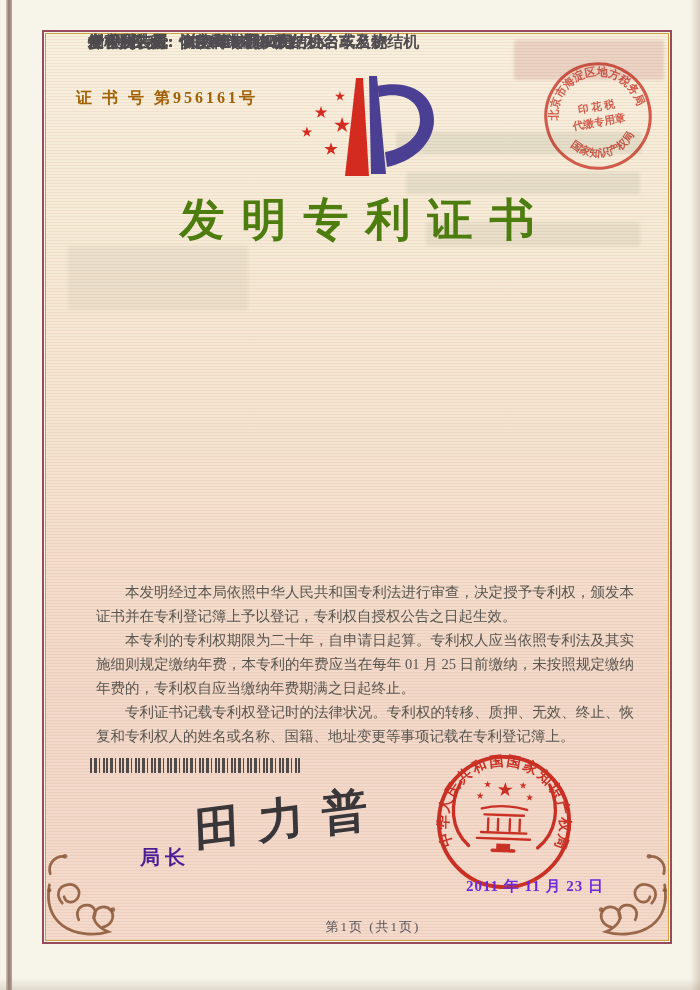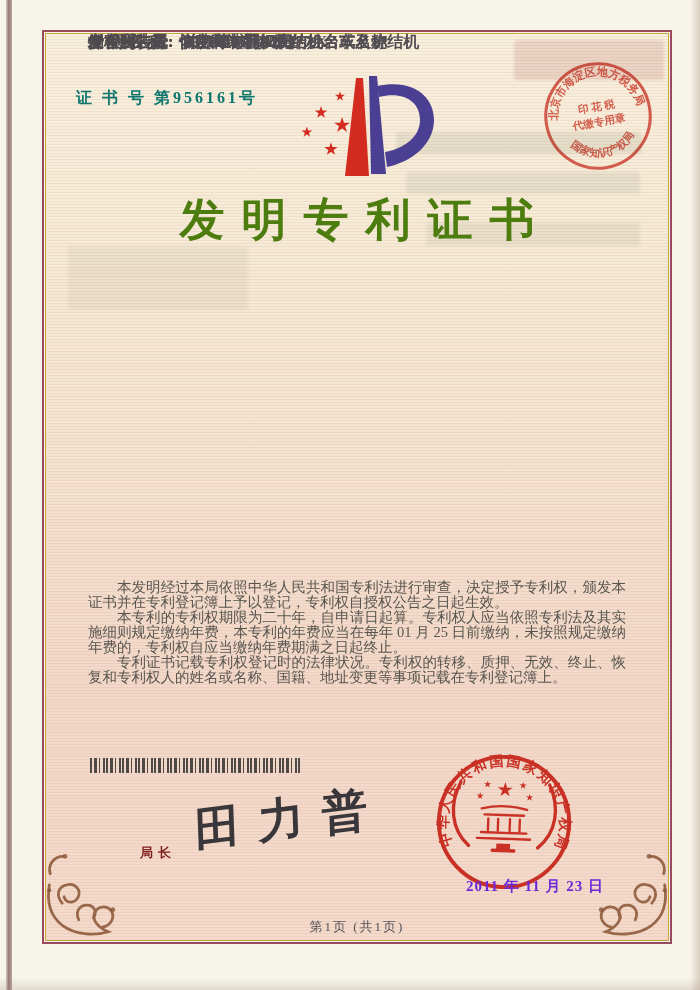--- a/index.html
+++ b/index.html
@@ -32,66 +32,66 @@
 
   
   .bleed{position:absolute;filter:blur(1.6px);border-radius:3px;}
   .bleed.b1{left:470px;top:8px;width:150px;height:40px;background:rgba(165,70,70,.16);}
   .bleed.b2{left:352px;top:100px;width:246px;height:22px;background:rgba(120,135,105,.14);}
   .bleed.b3{left:362px;top:140px;width:234px;height:22px;background:rgba(120,135,105,.13);}
   .bleed.b4{left:382px;top:190px;width:214px;height:24px;background:rgba(130,140,110,.12);}
   .bleed.b5{left:24px;top:214px;width:180px;height:64px;background:rgba(150,140,115,.10);}
 
   .cert-no{position:absolute;left:32px;top:56px;font-size:16px;letter-spacing:3px;
-    color:#0f766e;font-weight:600;}
+    color:#a16207;font-weight:600;}
 
   .logo{position:absolute;left:240px;top:38px;width:160px;height:122px;}
 
   .tax-stamp{position:absolute;left:496px;top:26px;width:116px;height:116px;
     transform:rotate(-10deg);opacity:.85;mix-blend-mode:multiply;}
 
   .title{position:absolute;left:0;top:158px;width:100%;text-align:center;
     font-size:45px;font-weight:600;color:#4d7c0f;letter-spacing:17px;text-indent:17px;}
 
   .field-row{position:absolute;left:44px;width:560px;font-size:16px;font-weight:700;
     color:#4e4a4e;white-space:nowrap;}
   .field-row:nth-of-type(1){top:258px;}
   .field-row:nth-of-type(2){top:312px;}
   .field-row:nth-of-type(3){top:360px;}
   .field-row:nth-of-type(4){top:412px;}
   .field-row:nth-of-type(5){top:465px;}
   .field-row:nth-of-type(6){top:517px;}
   .field-label{margin-right:6px;}
   .field-value{color:#514d52;}
 
-  .body-text{position:absolute;left:44px;top:548px;width:538px;
-    font-size:14.5px;line-height:15px;color:#57554f;text-align:justify;}
+  .body-text{position:absolute;left:52px;top:548px;width:538px;
+    font-size:14.5px;line-height:24px;color:#57554f;text-align:justify;}
   .body-text p{margin:0;text-indent:2em;}
 
   .barcode{position:absolute;left:46px;top:726px;width:212px;height:15px;
     background:repeating-linear-gradient(90deg,
       #2c2c2c 0 2px, rgba(0,0,0,0) 2px 4px,
       #2c2c2c 4px 7px, rgba(0,0,0,0) 7px 9px,
       #2c2c2c 9px 10px, rgba(0,0,0,0) 10px 13px,
       #2c2c2c 13px 15px, rgba(0,0,0,0) 15px 16px);
     opacity:.82;}
 
-  .director{position:absolute;left:96px;top:812px;font-size:13px;letter-spacing:5px;
-    color:#7f1d1d;font-weight:600;}
+  .director{position:absolute;left:96px;top:812px;font-size:20px;letter-spacing:5px;
+    color:#4c1d95;font-weight:600;}
   .signature{position:absolute;left:150px;top:756px;font-size:46px;font-weight:700;
     color:#26262c;letter-spacing:18px;transform:rotate(-7deg) skewX(-5deg);opacity:.9;
     white-space:nowrap;}
 
   .seal{position:absolute;left:386px;top:716px;width:148px;height:148px;
     transform:rotate(2deg);opacity:.92;mix-blend-mode:multiply;}
   .seal-date{position:absolute;left:398px;top:845px;width:186px;text-align:center;
     font-size:15px;font-weight:700;color:#6d28d9;letter-spacing:1px;}
 
   .footer{position:absolute;left:0;top:886px;width:100%;text-align:center;
-    font-size:13px;color:#56525a;letter-spacing:2px;}
+    font-size:13px;color:#56525a;letter-spacing:2px;padding-left:16px;}
 
   svg text{font-family:"Liberation Serif","DejaVu Serif",serif;}
 </style>
 </head>
 <body>
 
 <div class="spine"></div>
 <div class="right-edge"></div>
 <div class="bottom-edge"></div>
 

